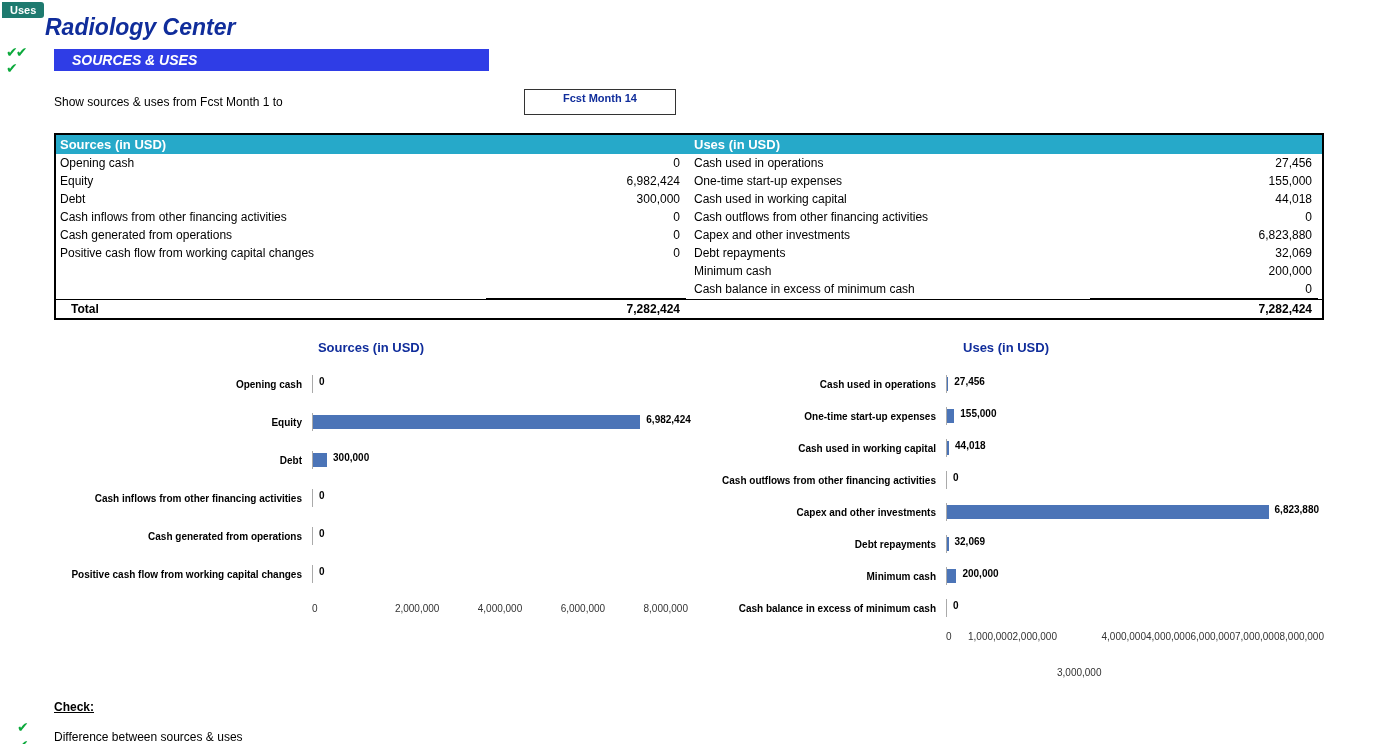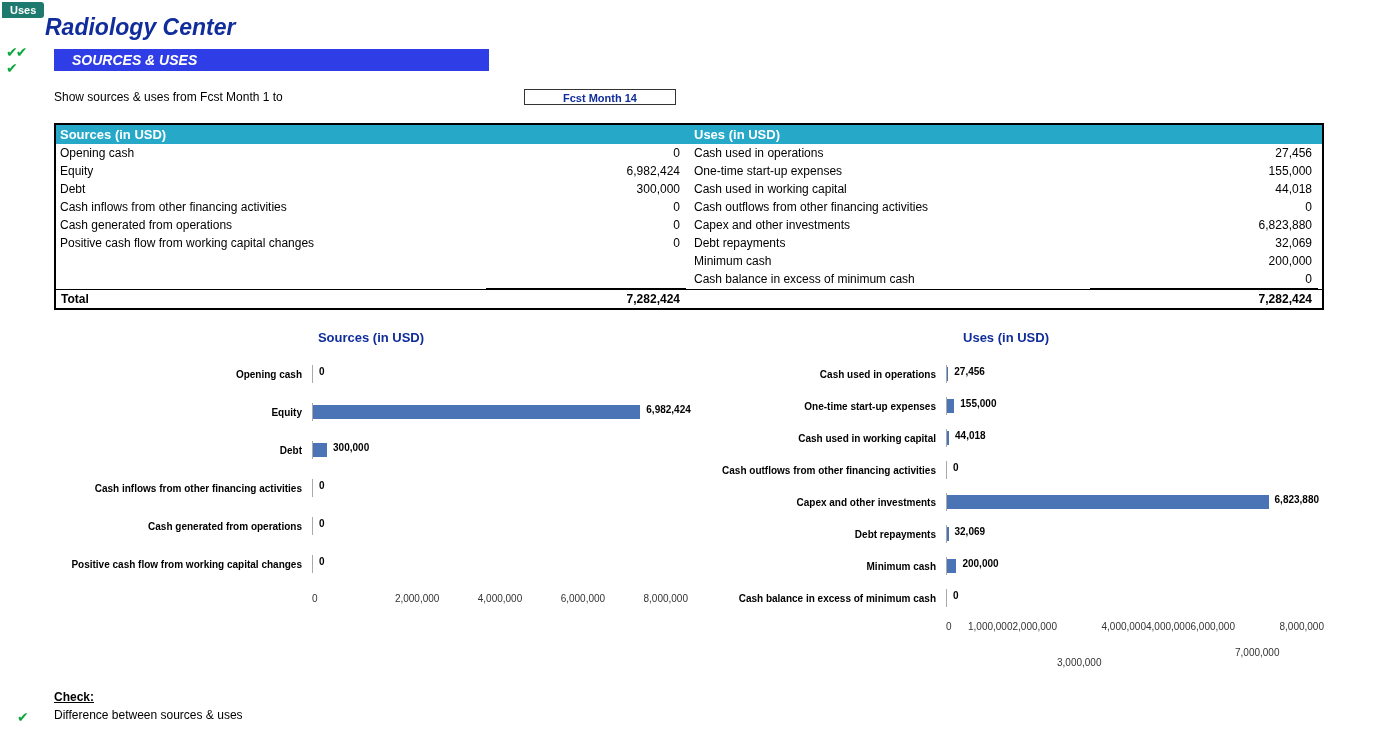--- a/index.html
+++ b/index.html
@@ -4,60 +4,60 @@
 <style>
 * { box-sizing: border-box; margin: 0; padding: 0; }
 body { font-family: Arial, sans-serif; font-size: 12px; color: #000; background: #fff; width: 1373px; }
 .index-btn { position: absolute; top: 2px; left: 2px; background: #1e7a6f; color: #fff; padding: 2px 8px; font-size: 11px; font-weight: bold; cursor: pointer; border-top-right-radius: 3px; border-bottom-right-radius: 3px; border: none; }
 .page-title { color: #102d9b; font-size: 23px; font-weight: bold; font-style: italic; margin-left: 45px; margin-top: 14px; }
 .check-col { position: absolute; left: 6px; top: 44px; color: #0ca93c; font-size: 14px; }
 .check-col .dbl { letter-spacing: -2px; }
 .section-bar { background: #2f3de6; color: #fff; font-weight: bold; font-style: italic; font-size: 14px; padding: 3px 18px; margin-left: 54px; margin-top: 8px; width: 435px; }
 .controls-row { margin-left: 54px; margin-top: 18px; display: flex; align-items: center; }
 .controls-row .lbl { font-size: 12px; width: 470px; }
-.fcst-dd { border: 1px solid #333; width: 152px; height: 16px; text-align: center; color: #102d9b; font-weight: 600; font-size: 11px; line-height: 16px; cursor: pointer; }
+.fcst-dd { border: 1px solid #333; width: 152px; height: 26px; text-align: center; color: #102d9b; font-weight: 600; font-size: 11px; line-height: 16px; cursor: pointer; }
 .table-wrap { margin-left: 54px; margin-top: 18px; width: 1270px; border: 2px solid #000; }
 .header-row { display: flex; background: #26a9c9; color: #fff; font-weight: bold; font-size: 13px; }
 .header-row > div { padding: 2px 4px; }
 .hdr-left { width: 634px; }
 .hdr-right { flex: 1; border-left: 0; }
 .data-rows { display: flex; font-size: 12px; }
 .col { width: 634px; padding: 0; }
 .col.right { flex: 1; }
 .row-line { display: flex; height: 18px; align-items: center; }
 .row-line .label { flex: 1; padding-left: 4px; }
 .row-line .val { width: 120px; text-align: right; padding-right: 10px; }
 .thin-rule { border-top: 1px solid #000; margin-left: 430px; margin-right: 4px; }
 .thin-rule.right { margin-left: 400px; }
 .total-row { display: flex; font-weight: bold; border-top: 1px solid #000; }
 .total-row .tcell { display: flex; height: 18px; align-items: center; }
 .total-row .tcell.left { width: 634px; }
 .total-row .tcell.right { flex: 1; }
-.total-row .tlabel { flex: 1; padding-left: 5px; }
+.total-row .tlabel { flex: 1; padding-left: 15px; }
 .total-row .tval { width: 120px; text-align: right; padding-right: 10px; }
 .charts-row { display: flex; margin-left: 54px; margin-top: 20px; width: 1270px; }
 .chart { position: relative; }
 .chart.left { width: 634px; }
 .chart.right { flex: 1; }
 .chart-title { text-align: center; color: #102d9b; font-weight: bold; font-size: 13px; margin-bottom: 20px; }
 .bar-row { display: flex; align-items: center; margin-bottom: 20px; height: 18px; }
 .bar-label { text-align: right; font-size: 10px; font-weight: bold; padding-right: 10px; }
 .chart.left .bar-label { width: 258px; }
 .chart.right .bar-label { width: 258px; }
 .bar-area { position: relative; flex: 1; height: 18px; border-left: 1px solid #aaa; }
 .bar-fill { height: 14px; background: #4b74b7; position: absolute; left: 0; top: 2px; }
 .bar-val { position: absolute; top: 1px; font-size: 10px; font-weight: bold; }
 .axis-row { display: flex; }
 .axis-spacer-l { width: 258px; }
 .axis-spacer-r { width: 258px; }
 .axis-ticks { flex: 1; display: flex; font-size: 10px; color: #333; }
 .axis-ticks .tick { white-space: nowrap; }
 .check-section { margin-left: 54px; margin-top: 22px; position: relative; }
 .check-marks { position: absolute; left: -37px; top: 18px; color: #0ca93c; font-size: 14px; line-height: 18px; }
-.check-heading { font-weight: bold; text-decoration: underline; font-size: 12px; margin-bottom: 4px; }
+.check-heading { font-weight: bold; text-decoration: underline; font-size: 12px; margin-bottom: 16px; }
 .check-line { font-size: 12px; height: 18px; }
 </style>
 </head>
 <body>
 
 <button class="index-btn">Uses</button>
 
 <div class="check-col">
   <div class="dbl">✔✔</div>
   <div>✔</div>
@@ -276,21 +276,21 @@
     <div class="axis-row">
         <div class="axis-spacer-r"></div>
         <div class="axis-ticks" id="uses-axis">
           <div class="tick" style="flex: 1 1 0%;">0</div>
           <div class="tick" style="flex: 1 1 0%;">1,000,000</div>
           <div class="tick" style="flex: 1 1 0%;">2,000,000</div>
           <div class="tick" style="flex: 1 1 0%; margin-top: 36px;">3,000,000</div>
           <div class="tick" style="flex: 1 1 0%;">4,000,000</div>
           <div class="tick" style="flex: 1 1 0%;">4,000,000</div>
           <div class="tick" style="flex: 1 1 0%;">6,000,000</div>
-          <div class="tick" style="flex: 1 1 0%; margin-top: 26px;">7,000,000</div>
+          <div class="tick" style="flex: 1 1 0%;">7,000,000</div>
           <div class="tick" style="flex: 0 0 auto;">8,000,000</div>
         </div>
       </div>
   </div>
 </div>
 
 <div class="check-section">
   <div class="check-marks">
     <div>✔</div>
     <div>✔</div>

